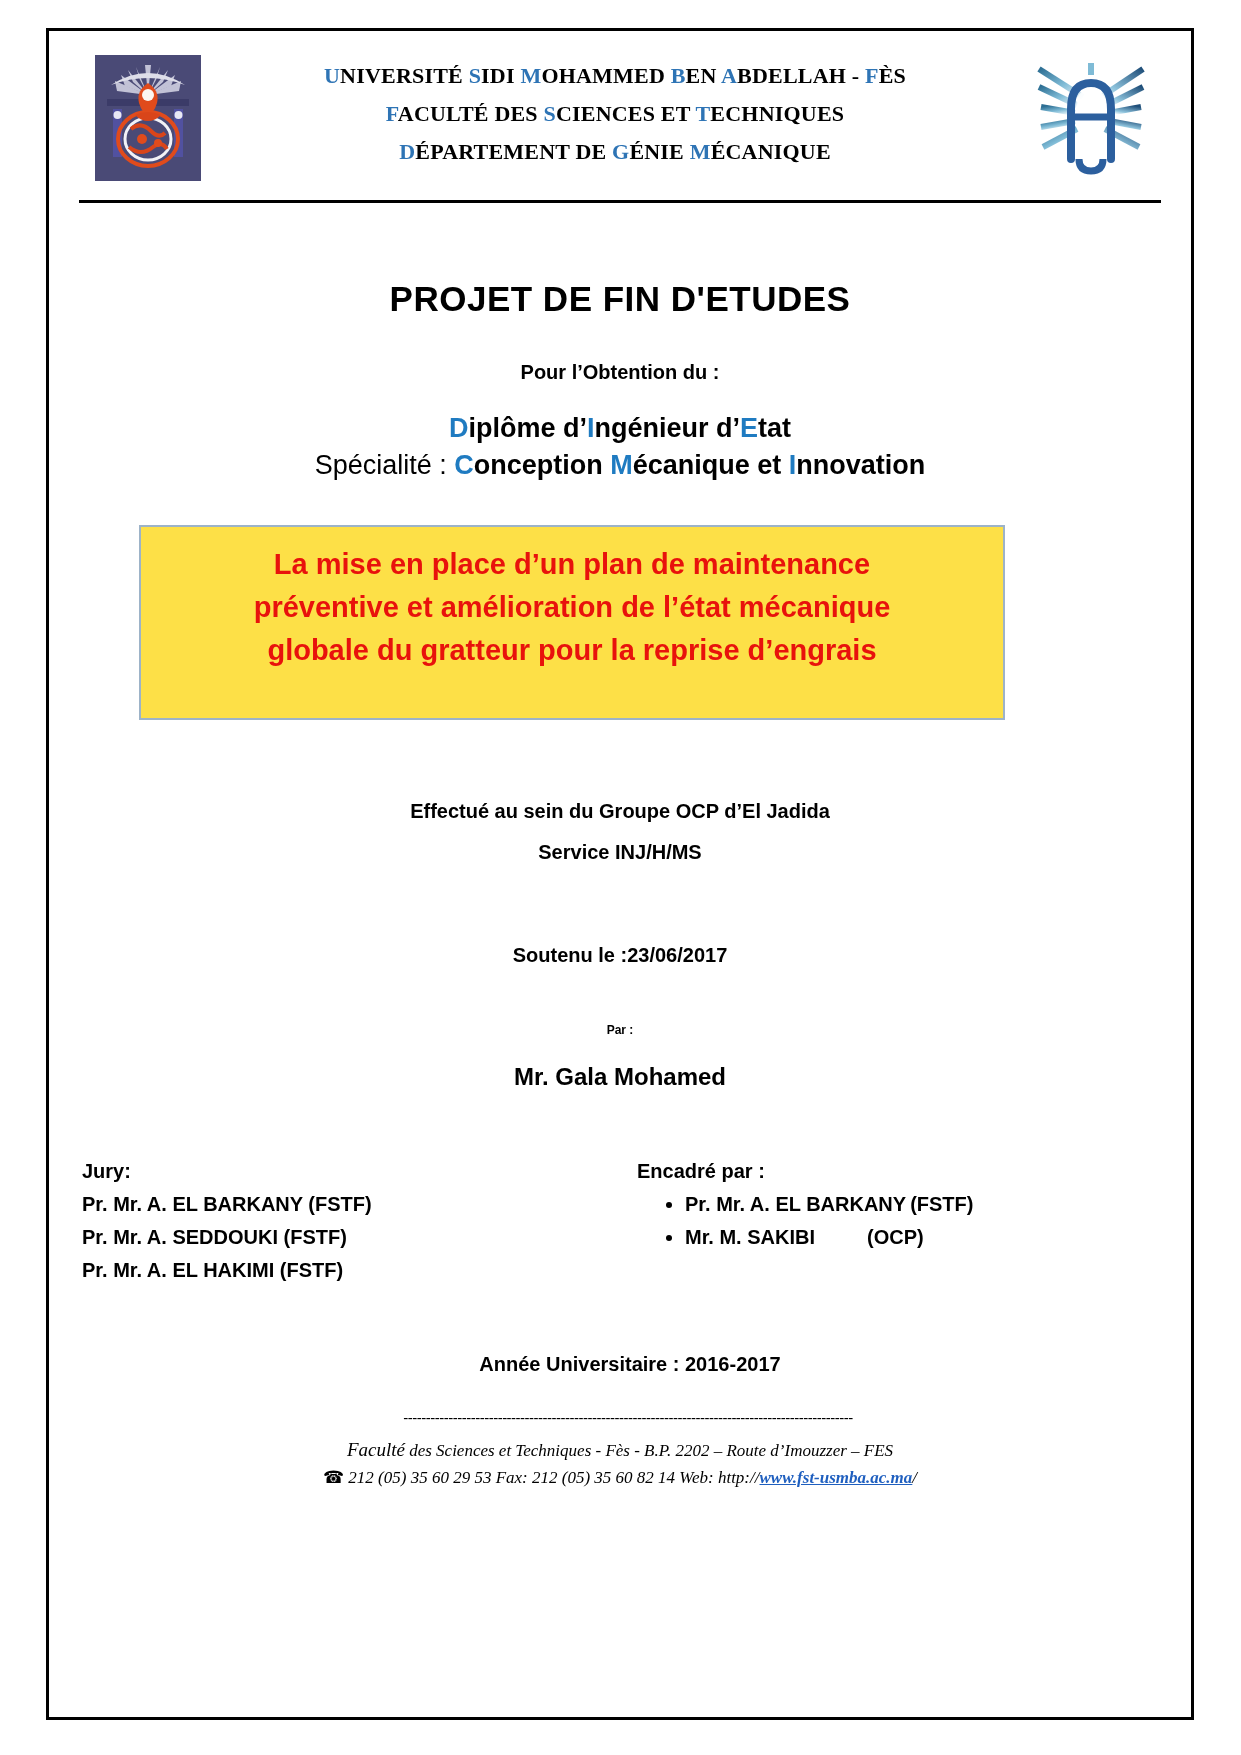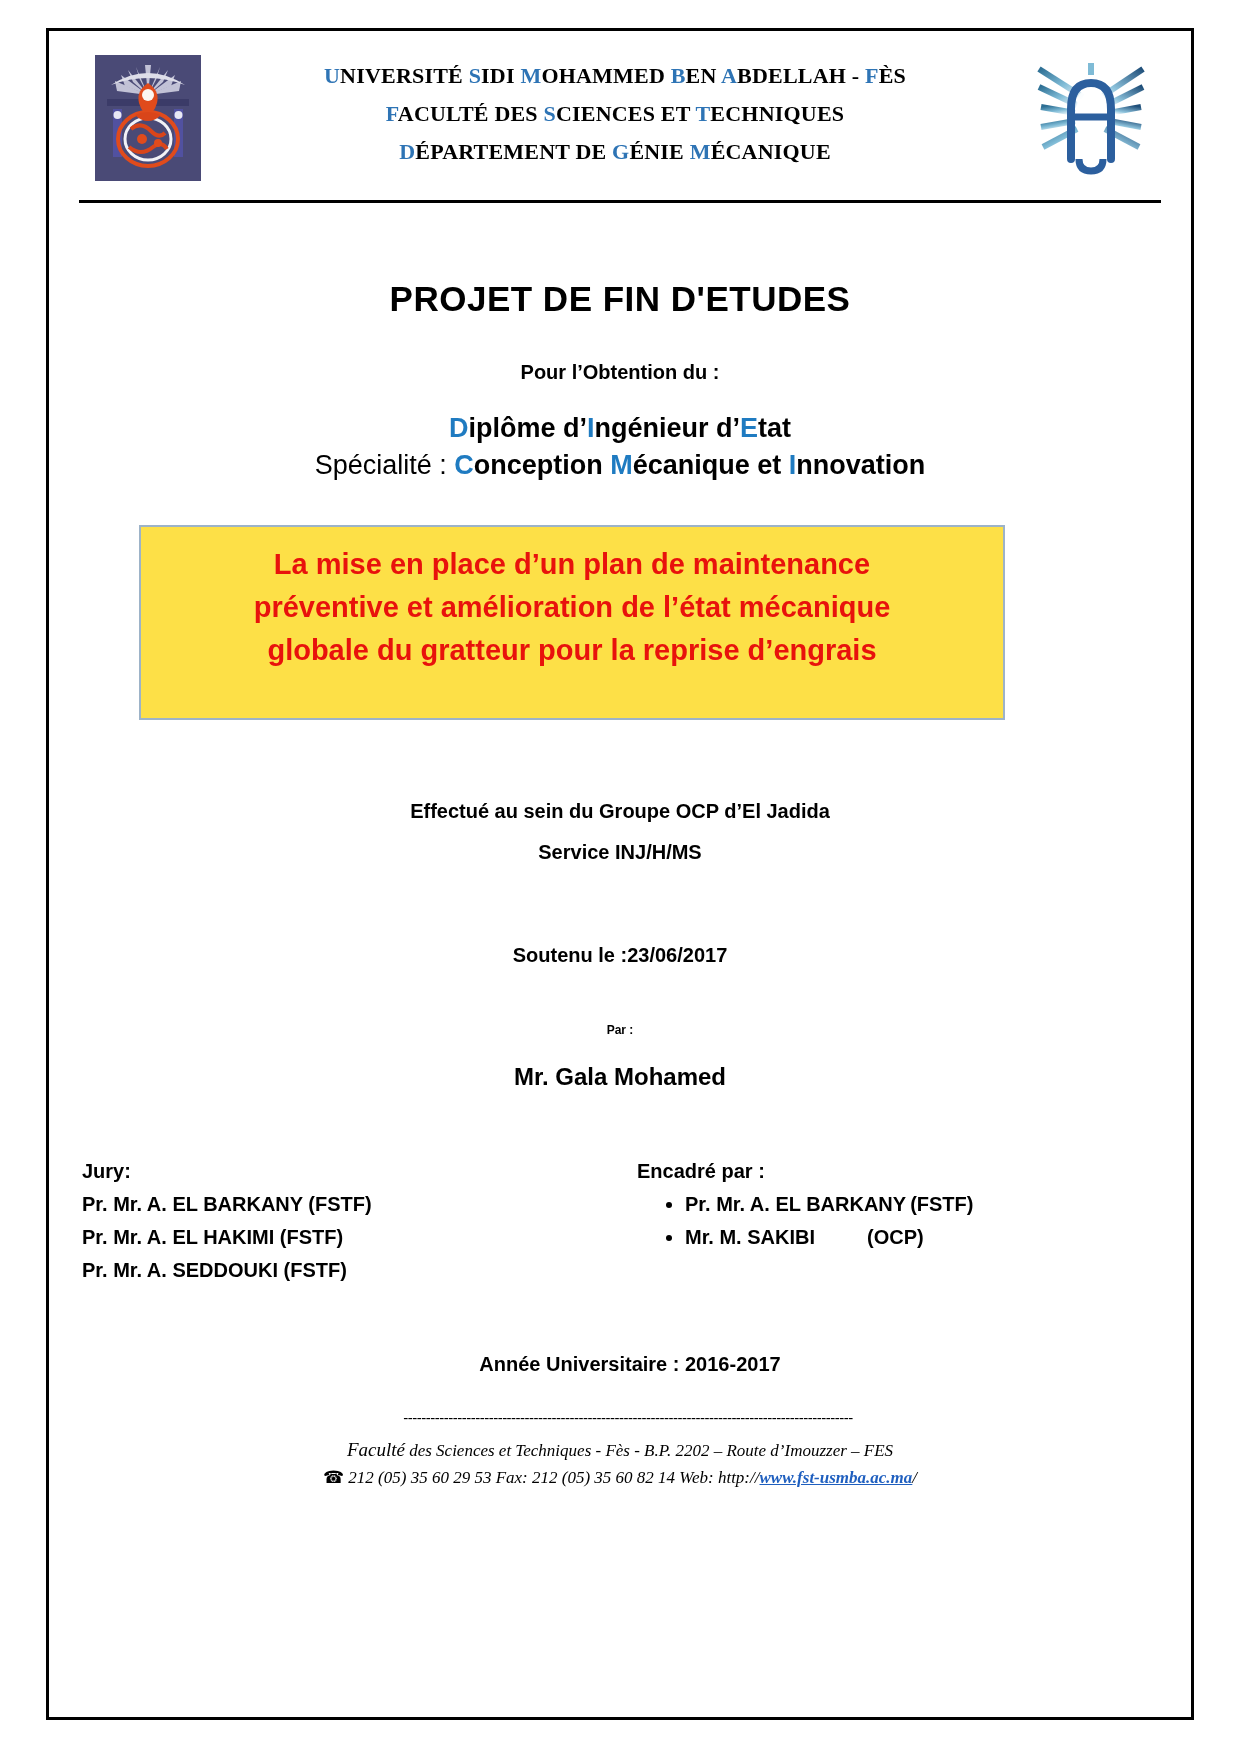--- a/index.html
+++ b/index.html
@@ -394,22 +394,22 @@
       <div>Service INJ/H/MS</div>
     </div>
 
     <div class="soutenu">Soutenu le :23/06/2017</div>
     <div class="par-label">Par :</div>
     <div class="author">Mr. Gala Mohamed</div>
 
     <div class="jury-block">
       <div>Jury:</div>
       <div>Pr. Mr. A. EL BARKANY (FSTF)</div>
+      <div>Pr. Mr. A. SEDDOUKI (FSTF)</div>
       <div>Pr. Mr. A. EL HAKIMI (FSTF)</div>
-      <div>Pr. Mr. A. SEDDOUKI (FSTF)</div>
     </div>
 
     <div class="encadre-block">
       <div>Encadré par :</div>
       <ul class="encadre-list">
         <li class="sup-row-1">
           <span class="sup-name">Pr. Mr. A. EL BARKANY</span><span class="sup-org">(FSTF)</span>
         </li>
         <li class="sup-row-2">
           <span class="sup-name">Mr. M. SAKIBI</span><span class="sup-org">(OCP)</span>

